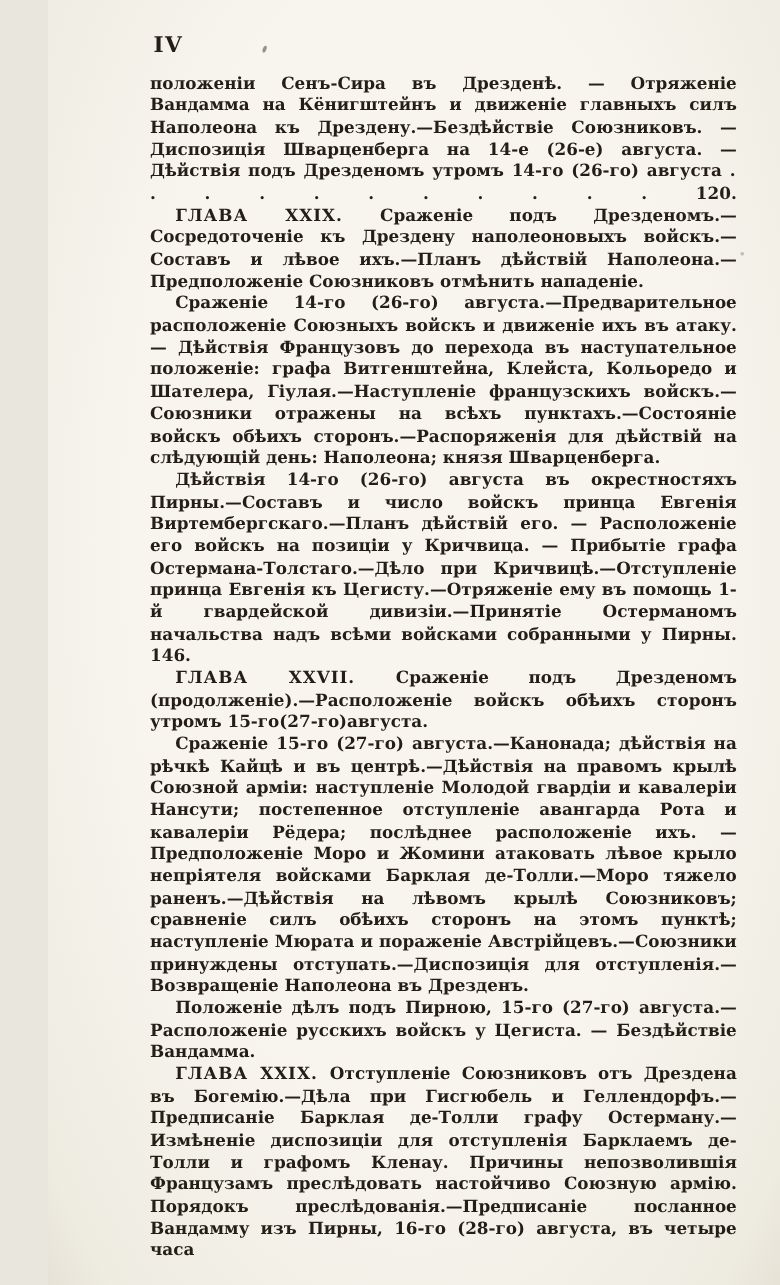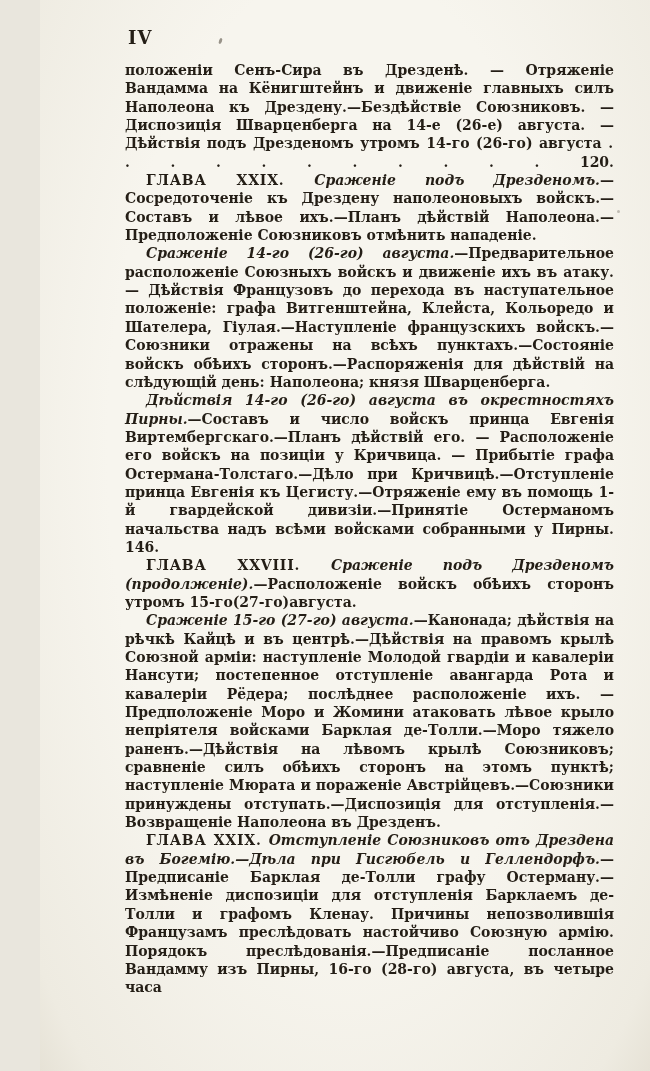--- a/index.html
+++ b/index.html
@@ -22,21 +22,21 @@
   .text-block {
     position: absolute; left: 85px; top: 61px; width: 489px;
     font-size: 14px; line-height: 18.35px;
     font-weight: bold;
     text-align: justify;
   }
   .entry { margin: 0; text-indent: 21px; }
   .entry.no-indent { text-indent: 0; }
   .entry.leaders { text-align-last: justify; }
   .seg-chapter { letter-spacing: 0.8px; }
-  .seg-italic { font-style: italic; }
+  .seg-italic { }
   .seg-dots { letter-spacing: 1px; }
   .seg-pageref { white-space: nowrap; }
   .ink-speck {
     position: absolute; background: #4a4237; border-radius: 50%;
     opacity: 0.55;
   }
   .ink-speck.s1 { left: 179px; top: 38px; width: 3px; height: 6px; transform: rotate(20deg); }
   .ink-speck.s2 { left: 577px; top: 210px; width: 3px; height: 3px; opacity: 0.3; }
   .ink-speck.s3 { left: 120px; top: 640px; width: 2px; height: 3px; opacity: 0.3; }
 </style>
@@ -46,17 +46,18 @@
 <div class="page">
   <div class="page-number">IV</div>
   <div class="ink-speck s1"></div>
   <div class="ink-speck s2"></div>
   <div class="ink-speck s3"></div>
   <div class="text-block">
       <p class="entry no-indent leaders"><span class="seg-regular">положеніи Сенъ-Сира въ Дрезденѣ. — Отряженіе Вандамма на Кёнигштейнъ и движеніе главныхъ силъ Наполеона къ Дрездену.—Бездѣйствіе Союзниковъ. — Диспозиція Шварценберга на 14-е (26-е) августа. — Дѣйствія подъ Дрезденомъ утромъ 14-го (26-го) августа </span><span class="seg-dots">. . . . . . . . . . . </span><span class="seg-pageref">120.</span></p>
       <p class="entry"><span class="seg-chapter">ГЛАВА XXIX. </span><span class="seg-italic">Сраженіе подъ Дрезденомъ.</span><span class="seg-regular">—Сосредоточеніе къ Дрездену наполеоновыхъ войскъ.—Составъ и лѣвое ихъ.—Планъ дѣйствій Наполеона.—Предположеніе Союзниковъ отмѣнить нападеніе.</span></p>
       <p class="entry"><span class="seg-italic">Сраженіе 14-го (26-го) августа.</span><span class="seg-regular">—Предварительное расположеніе Союзныхъ войскъ и движеніе ихъ въ атаку. — Дѣйствія Французовъ до перехода въ наступательное положеніе: графа Витгенштейна, Клейста, Кольоредо и Шателера, Гіулая.—Наступленіе французскихъ войскъ.—Союзники отражены на всѣхъ пунктахъ.—Состояніе войскъ обѣихъ сторонъ.—Распоряженія для дѣйствій на слѣдующій день: Наполеона; князя Шварценберга.</span></p>
       <p class="entry"><span class="seg-italic">Дѣйствія 14-го (26-го) августа въ окрестностяхъ Пирны.</span><span class="seg-regular">—Составъ и число войскъ принца Евгенія Виртембергскаго.—Планъ дѣйствій его. — Расположеніе его войскъ на позиціи у Кричвица. — Прибытіе графа Остермана-Толстаго.—Дѣло при Кричвицѣ.—Отступленіе принца Евгенія къ Цегисту.—Отряженіе ему въ помощь 1-й гвардейской дивизіи.—Принятіе Остерманомъ начальства надъ всѣми войсками собранными у Пирны. </span><span class="seg-pageref">146.</span></p>
-      <p class="entry"><span class="seg-chapter">ГЛАВА XXVIII. </span><span class="seg-italic">Сраженіе подъ Дрезденомъ (продолженіе).</span><span class="seg-regular">—Расположеніе войскъ обѣихъ сторонъ утромъ 15-го(27-го)августа.</span></p>
+      <p class="entry"><span class="seg-chapter">ГЛАВА XXVII. </span><span class="seg-italic">Сраженіе подъ Дрезденомъ (продолженіе).</span><span class="seg-regular">—Расположеніе войскъ обѣихъ сторонъ утромъ 15-го(27-го)августа.</span></p>
       <p class="entry"><span class="seg-italic">Сраженіе 15-го (27-го) августа.</span><span class="seg-regular">—Канонада; дѣйствія на рѣчкѣ Кайцѣ и въ центрѣ.—Дѣйствія на правомъ крылѣ Союзной арміи: наступленіе Молодой гвардіи и кавалеріи Нансути; постепенное отступленіе авангарда Рота и кавалеріи Рёдера; послѣднее расположеніе ихъ. — Предположеніе Моро и Жомини атаковать лѣвое крыло непріятеля войсками Барклая де-Толли.—Моро тяжело раненъ.—Дѣйствія на лѣвомъ крылѣ Союзниковъ; сравненіе силъ обѣихъ сторонъ на этомъ пунктѣ; наступленіе Мюрата и пораженіе Австрійцевъ.—Союзники принуждены отступать.—Диспозиція для отступленія.—Возвращеніе Наполеона въ Дрезденъ.</span></p>
+      <p class="entry"><span class="seg-italic">Положеніе дѣлъ подъ Пирною, 15-го (27-го) августа.</span><span class="seg-regular">—Расположеніе русскихъ войскъ у Цегиста. — Бездѣйствіе Вандамма.</span></p>
       <p class="entry"><span class="seg-chapter">ГЛАВА XXIX. </span><span class="seg-italic">Отступленіе Союзниковъ отъ Дрездена въ Богемію.—Дѣла при Гисгюбель и Геллендорфъ.</span><span class="seg-regular">—Предписаніе Барклая де-Толли графу Остерману.—Измѣненіе диспозиціи для отступленія Барклаемъ де-Толли и графомъ Кленау. Причины непозволившія Французамъ преслѣдовать настойчиво Союзную армію. Порядокъ преслѣдованія.—Предписаніе посланное Вандамму изъ Пирны, 16-го (28-го) августа, въ четыре часа</span></p>
     </div>
 </div>
 
 </body></html>

